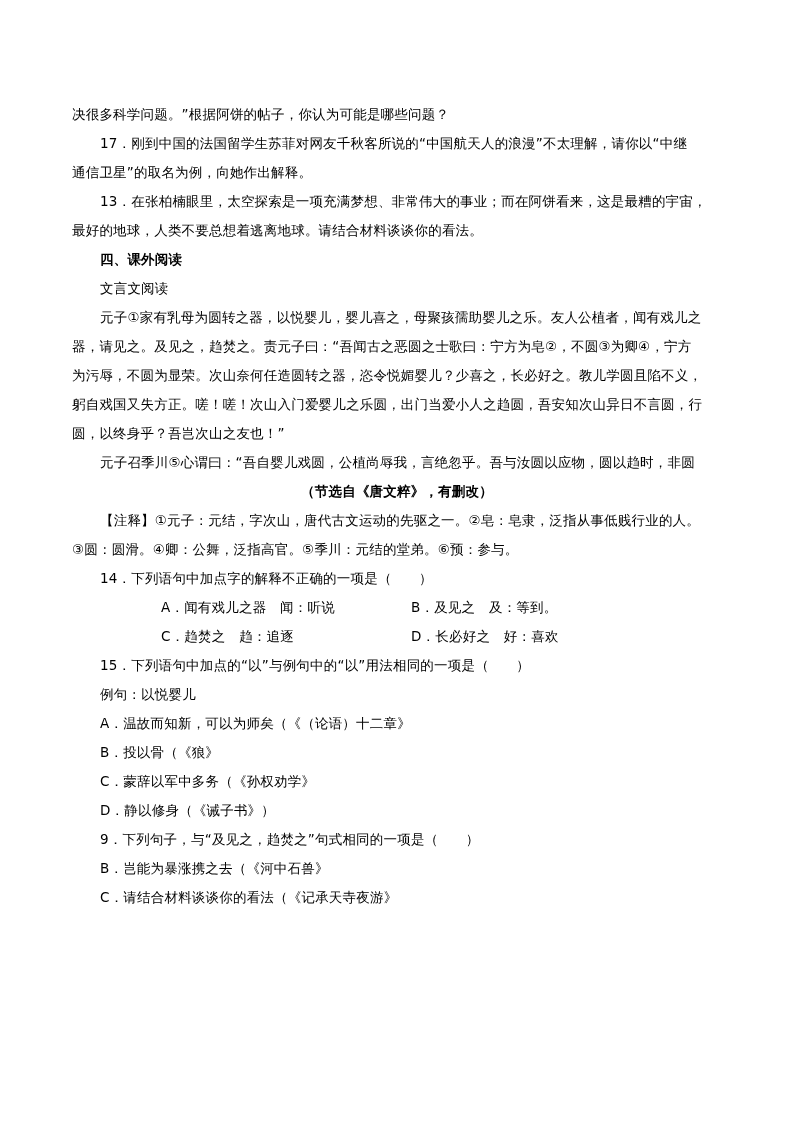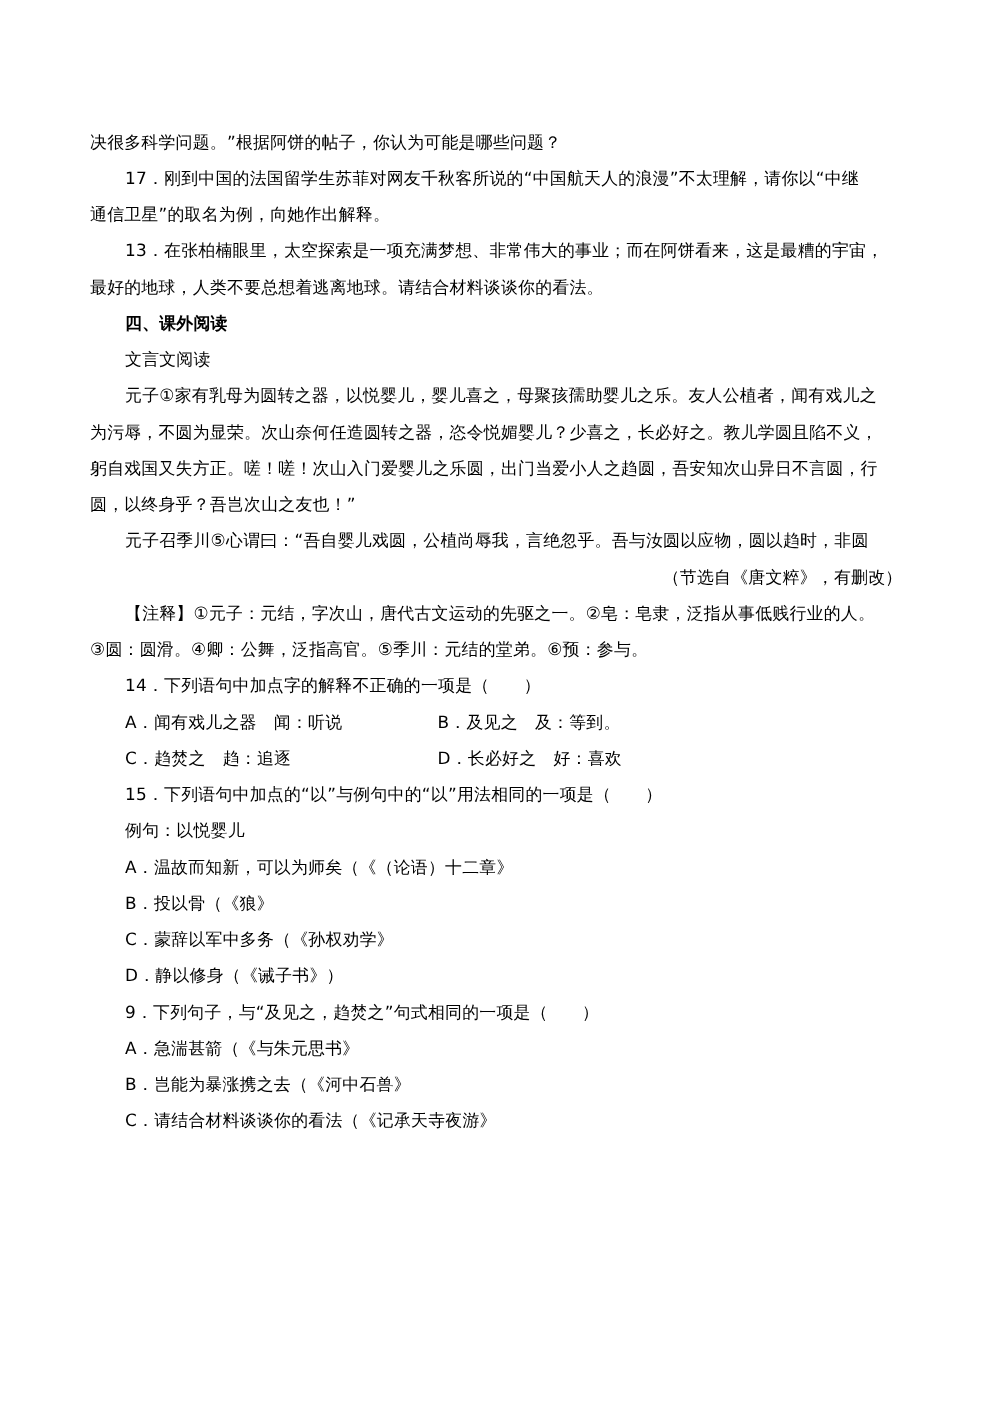--- a/index.html
+++ b/index.html
@@ -2,36 +2,37 @@
 <html><head>
 <meta charset="utf-8">
 <style>
   html, body { margin: 0; padding: 0; background: #ffffff; }
   body { width: 794px; height: 1123px; position: relative; overflow: hidden;
          font-family: "DejaVu Sans", "Liberation Sans", sans-serif; color: #000; }
   .page { position: absolute; left: 72px; top: 100px; width: 650px; }
   .line { font-size: 13.5px; line-height: 29px; height: 29px; white-space: nowrap; letter-spacing: 0.2px; }
   .indent { padding-left: 28px; }
   .bold { font-weight: bold; }
-  .right { text-align: right; }
-  .opt-row { display: flex; }
+  .right { text-align: center; font-weight: bold; }
+  .opt-row { display: flex; justify-content: center; }
   .opt-row .col { width: 250px; }
 </style>
 </head>
 <body>
 
 <div class="page">
   <div class="line">决很多科学问题。”根据阿饼的帖子，你认为可能是哪些问题？</div>
   <div class="line indent">17．刚到中国的法国留学生苏菲对网友千秋客所说的“中国航天人的浪漫”不太理解，请你以“中继</div>
   <div class="line">通信卫星”的取名为例，向她作出解释。</div>
   <div class="line indent">13．在张柏楠眼里，太空探索是一项充满梦想、非常伟大的事业；而在阿饼看来，这是最糟的宇宙，</div>
   <div class="line">最好的地球，人类不要总想着逃离地球。请结合材料谈谈你的看法。</div>
   <div class="line indent bold">四、课外阅读</div>
   <div class="line indent">文言文阅读</div>
   <div class="line indent">元子①家有乳母为圆转之器，以悦婴儿，婴儿喜之，母聚孩孺助婴儿之乐。友人公植者，闻有戏儿之</div>
+  <div class="line">器，请见之。及见之，趋焚之。责元子曰：“吾闻古之恶圆之士歌曰：宁方为皂②，不圆③为卿④，宁方</div>
   <div class="line">为污辱，不圆为显荣。次山奈何任造圆转之器，恣令悦媚婴儿？少喜之，长必好之。教儿学圆且陷不义，</div>
   <div class="line">躬自戏国又失方正。嗟！嗟！次山入门爱婴儿之乐圆，出门当爱小人之趋圆，吾安知次山异日不言圆，行</div>
   <div class="line">圆，以终身乎？吾岂次山之友也！”</div>
   <div class="line indent">元子召季川⑤心谓曰：“吾自婴儿戏圆，公植尚辱我，言绝忽乎。吾与汝圆以应物，圆以趋时，非圆</div>
   <div class="line right">（节选自《唐文粹》，有删改）</div>
   <div class="line indent">【注释】①元子：元结，字次山，唐代古文运动的先驱之一。②皂：皂隶，泛指从事低贱行业的人。</div>
   <div class="line">③圆：圆滑。④卿：公舞，泛指高官。⑤季川：元结的堂弟。⑥预：参与。</div>
 
   <div class="line indent">14．下列语句中加点字的解释不正确的一项是（　　）</div>
   <div class="line indent opt-row">
@@ -44,16 +45,15 @@
   </div>
 
   <div class="line indent">15．下列语句中加点的“以”与例句中的“以”用法相同的一项是（　　）</div>
   <div class="line indent">例句：以悦婴儿</div>
   <div class="line indent">A．温故而知新，可以为师矣（《（论语）十二章》</div>
   <div class="line indent">B．投以骨（《狼》</div>
   <div class="line indent">C．蒙辞以军中多务（《孙权劝学》</div>
   <div class="line indent">D．静以修身（《诫子书》）</div>
 
   <div class="line indent">9．下列句子，与“及见之，趋焚之”句式相同的一项是（　　）</div>
-  <div class="line indent">A．急湍甚箭（《与朱元思书》</div>
   <div class="line indent">B．岂能为暴涨携之去（《河中石兽》</div>
   <div class="line indent">C．请结合材料谈谈你的看法（《记承天寺夜游》</div>
 </div>
 
 </body></html>

